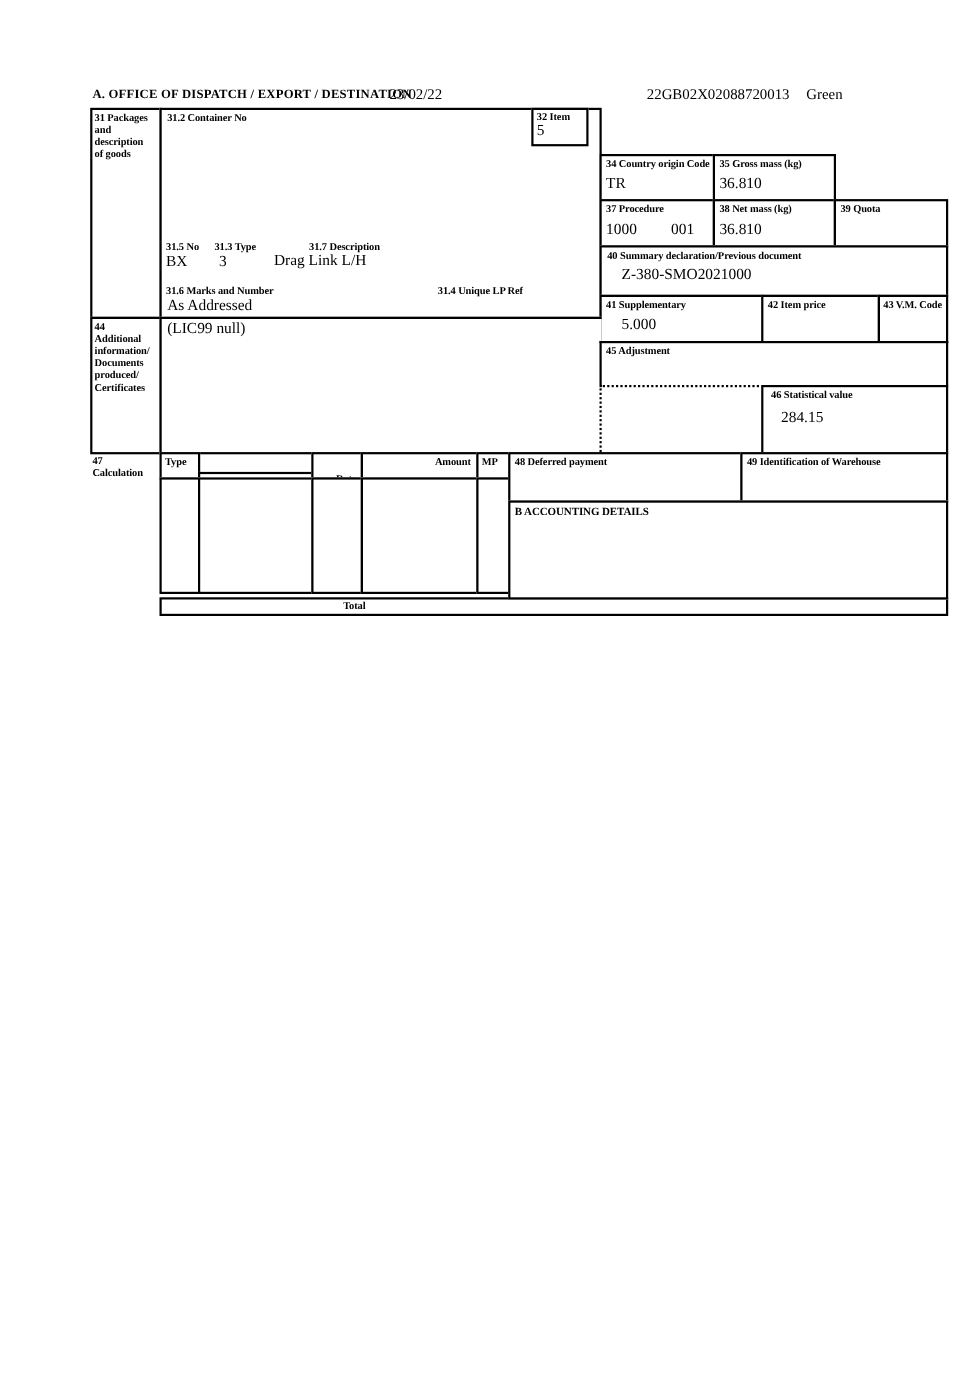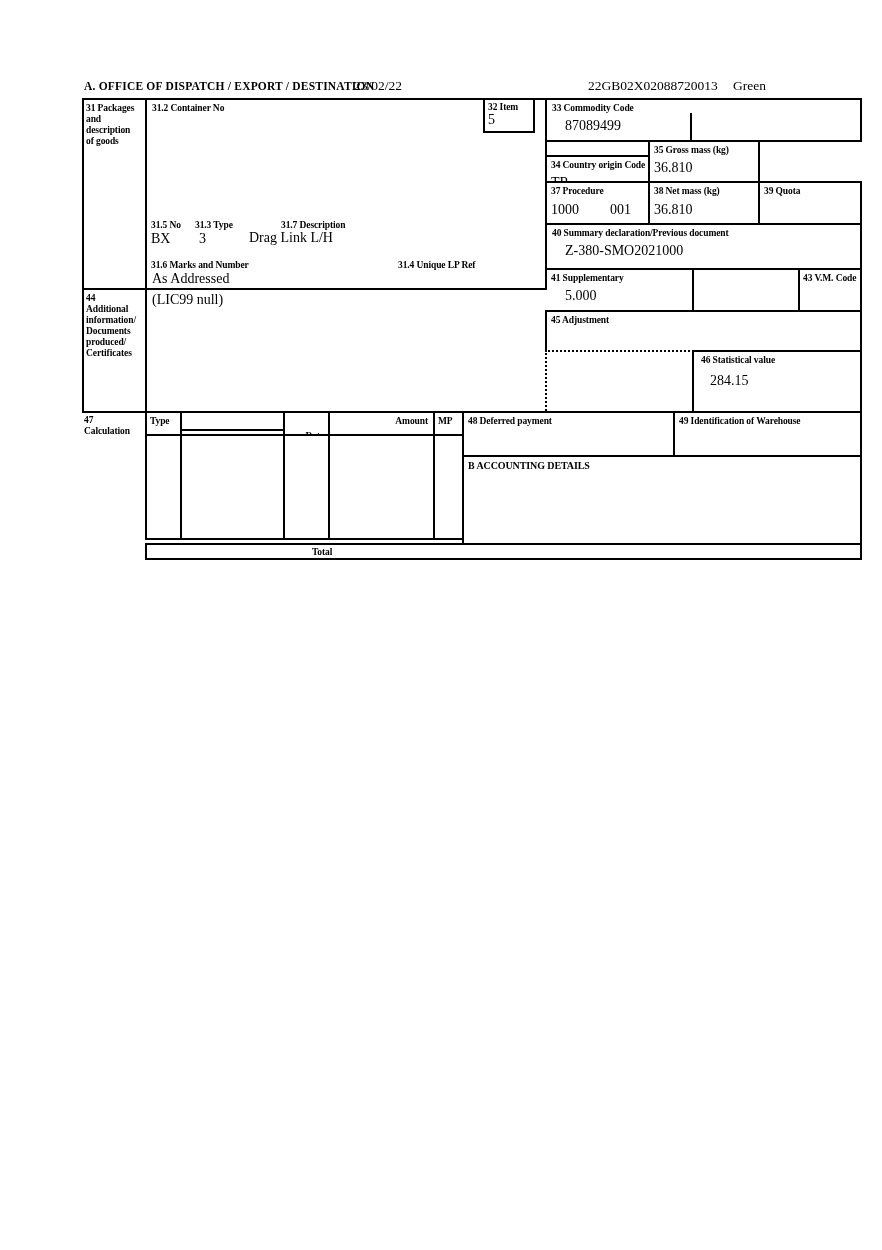--- a/index.html
+++ b/index.html
@@ -51,27 +51,22 @@
     <div class="lbl abs" style="left:4px;top:160px;">31.6 Marks and Number</div>
     <div class="val abs" style="left:5px;top:171px;">As Addressed</div>
     <div class="lbl abs" style="left:251px;top:160px;">31.4 Unique LP Ref</div>
   </div>
 
   <div class="cell" style="left:483px;top:98px;width:52px;height:35px;">
     <div class="lbl abs" style="left:3px;top:2px;">32 Item</div>
     <div class="val abs" style="left:3px;top:12px;">5</div>
   </div>
 
-  <div class="cell" style="left:545px;top:98px;width:317px;height:44px;">
-    <div class="lbl abs" style="left:5px;top:3px;">33 Commodity Code</div>
-    <div class="val abs" style="left:18px;top:18px;">87089499</div>
-    <div class="tick" style="left:143px;top:13px;width:2px;height:27px;"></div>
-  </div>
 
-  <div class="cell" style="left:545px;top:155px;width:124px;height:43px;">
+  <div class="cell" style="left:545px;top:140px;width:124px;height:43px;">
     <div class="lbl abs" style="left:4px;top:3px;">34 Country origin Code</div>
     <div class="val abs" style="left:4px;top:18px;">TR</div>
   </div>
   <div class="cell" style="left:648px;top:140px;width:112px;height:43px;">
     <div class="lbl abs" style="left:4px;top:3px;">35 Gross mass (kg)</div>
     <div class="val abs" style="left:4px;top:18px;">36.810</div>
   </div>
 
   <div class="cell" style="left:545px;top:181px;width:105px;height:44px;">
     <div class="lbl abs" style="left:4px;top:3px;">37 Procedure</div>
@@ -87,20 +82,23 @@
   </div>
 
   <div class="cell" style="left:545px;top:223px;width:317px;height:47px;">
     <div class="lbl abs" style="left:5px;top:3px;">40 Summary declaration/Previous document</div>
     <div class="val abs" style="left:18px;top:18px;">Z-380-SMO2021000</div>
   </div>
 
   <div class="cell" style="left:545px;top:268px;width:149px;height:44px;">
     <div class="lbl abs" style="left:4px;top:3px;">41 Supplementary</div>
     <div class="val abs" style="left:18px;top:18px;">5.000</div>
+  </div>
+  <div class="cell" style="left:692px;top:268px;width:108px;height:44px;">
+    <div class="lbl abs" style="left:4px;top:3px;">42 Item price</div>
   </div>
   <div class="cell" style="left:798px;top:268px;width:64px;height:44px;">
     <div class="lbl abs" style="left:3px;top:3px;">43 V.M. Code</div>
   </div>
 
   <div class="cell" style="left:82px;top:288px;width:65px;height:125px;">
     <div class="lblw pre" style="padding:3px 2px;">44
 Additional
 information/
 Documents

